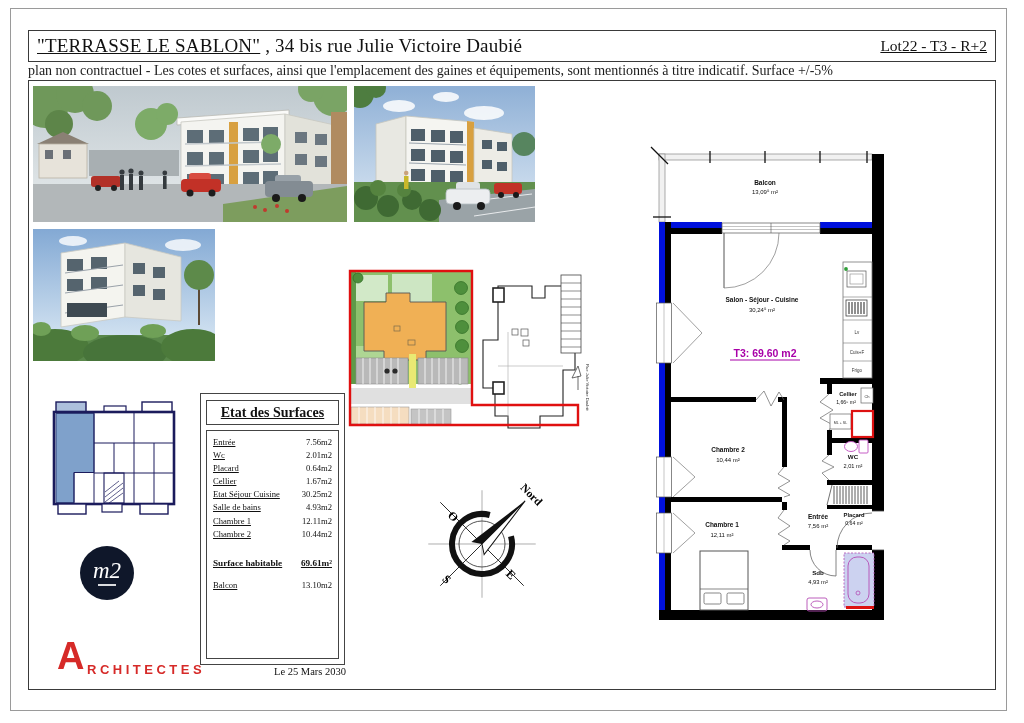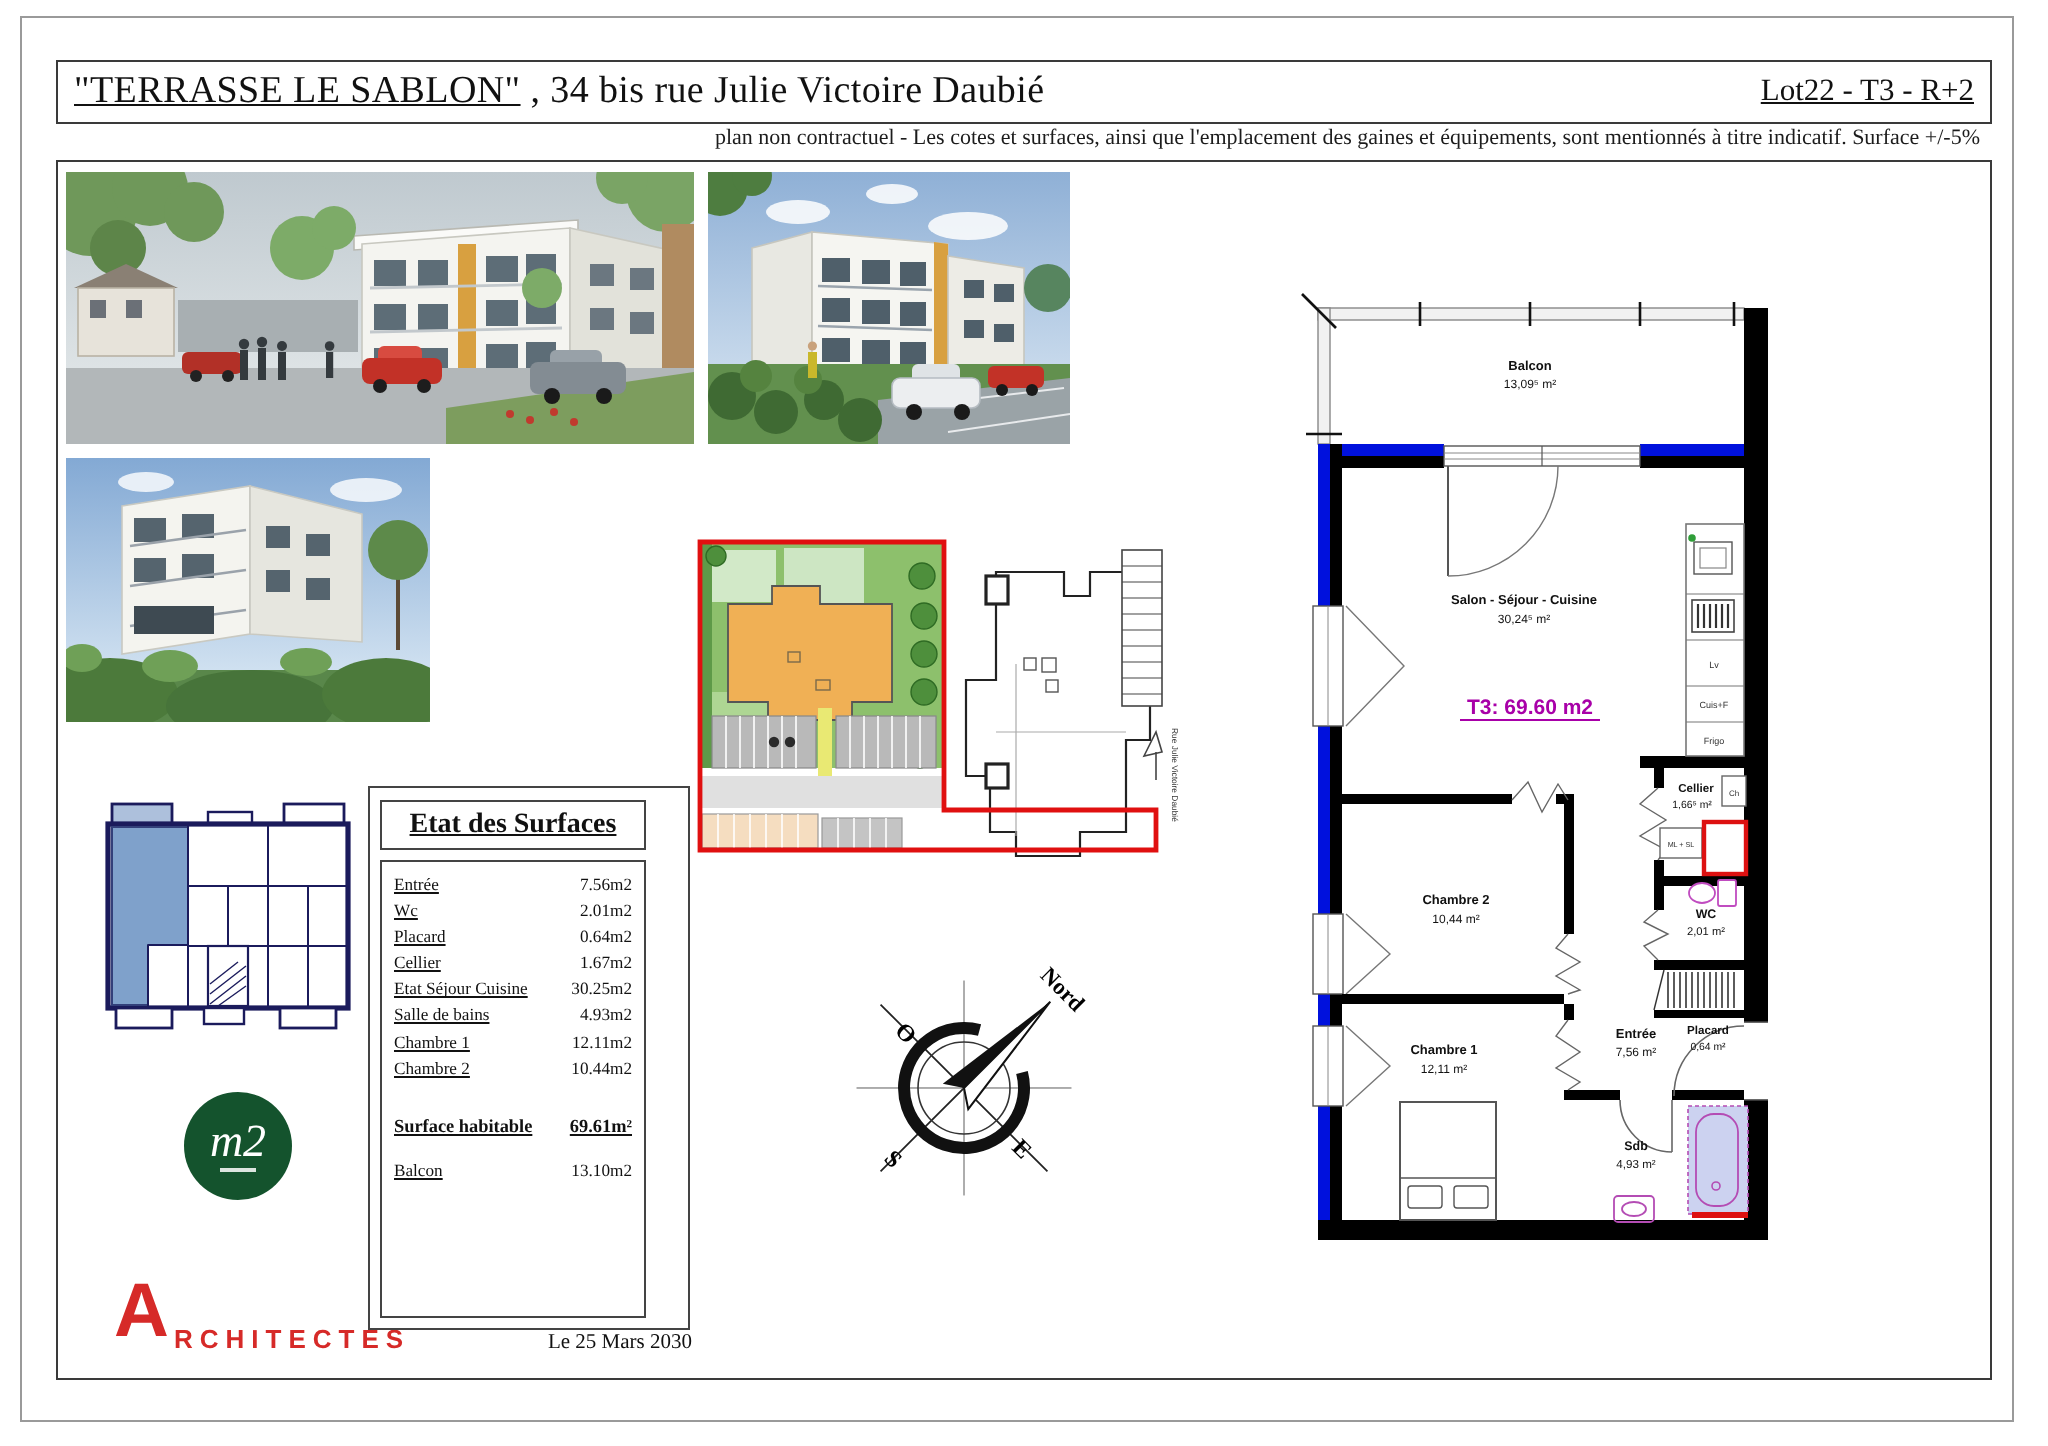--- a/index.html
+++ b/index.html
@@ -7,36 +7,36 @@
   #page{position:relative;width:1024px;height:723px;background:#fff;overflow:hidden;
         font-family:"Liberation Serif",serif;color:#111}
   .abs{position:absolute}
   
   #outer-frame{left:10px;top:8px;width:997px;height:703px;border:1px solid #9a9a9a}
   #title-box{left:28px;top:30px;width:968px;height:32px;border:1.6px solid #3a3a3a;
              display:flex;align-items:center;padding:0 8px;background:#fff}
   #main-title{font-size:19px;letter-spacing:.2px}
   #main-title .q{text-decoration:underline}
   #lot-label{margin-left:auto;font-size:15.5px;font-weight:normal;text-decoration:underline;white-space:nowrap}
-  #disclaimer{left:28px;top:63px;width:962px;text-align:right;font-size:11px;color:#1c1c1c}
+  #disclaimer{left:28px;top:63px;width:962px;font-size:14px;color:#1c1c1c}
   #content-frame{left:28px;top:80px;width:968px;height:610px;border:1.6px solid #3a3a3a;background:#fff}
   
-  #surf-table{left:184px;top:393px;width:161px;height:272px;border:1.2px solid #444;background:#fff}
+  #surf-table{left:200px;top:393px;width:145px;height:272px;border:1.2px solid #444;background:#fff}
   #surf-title-box{position:absolute;left:5px;top:6px;width:133px;height:25px;border:1.2px solid #444;
                   display:flex;align-items:center;justify-content:center}
   #surf-title-box span{font-weight:bold;font-size:14px;text-decoration:underline}
   #surf-body{position:absolute;left:5px;top:36px;width:133px;height:229px;border:1.2px solid #444;padding:5px 6px 0 6px}
   .t-row{display:flex;justify-content:space-between;font-size:8.6px;line-height:13.1px}
   .t-row .lbl{text-decoration:underline}
   .t-row.total{margin-top:16px;font-weight:bold;font-size:9.2px}
   .t-row.total .val{text-decoration:underline}
   .t-row.balc{margin-top:9px}
   #date-label{left:250px;top:666px;width:120px;text-align:center;font-size:10.5px}
   
-  #m2-logo{left:92px;top:546px;width:54px;height:54px;border-radius:50%;background:#14532d;
+  #m2-logo{left:80px;top:546px;width:54px;height:54px;border-radius:50%;background:#0f172a;
            display:flex;flex-direction:column;align-items:center;justify-content:center}
   #m2-logo .m2t{color:#fff;font-size:23px;font-style:italic;line-height:20px}
   #m2-logo .m2bar{width:18px;height:2px;background:#fff;margin-top:3px;opacity:.85}
   #wst-logo{left:40px;top:612px;width:175px;height:78px;font-family:"Liberation Sans",sans-serif}
   #wst-top{position:absolute;left:0;top:0;font-size:44px;font-weight:bold;color:#161616;letter-spacing:1px}
   #wst-a{position:absolute;left:17px;top:23px;font-size:38px;font-weight:bold;color:#d62a28}
   #wst-rest{position:absolute;left:47px;top:50px;font-size:13px;font-weight:bold;color:#d62a28;letter-spacing:3.5px}
   svg{display:block}
   text{font-family:"Liberation Sans",sans-serif}
   .sertxt{font-family:"Liberation Serif",serif}

